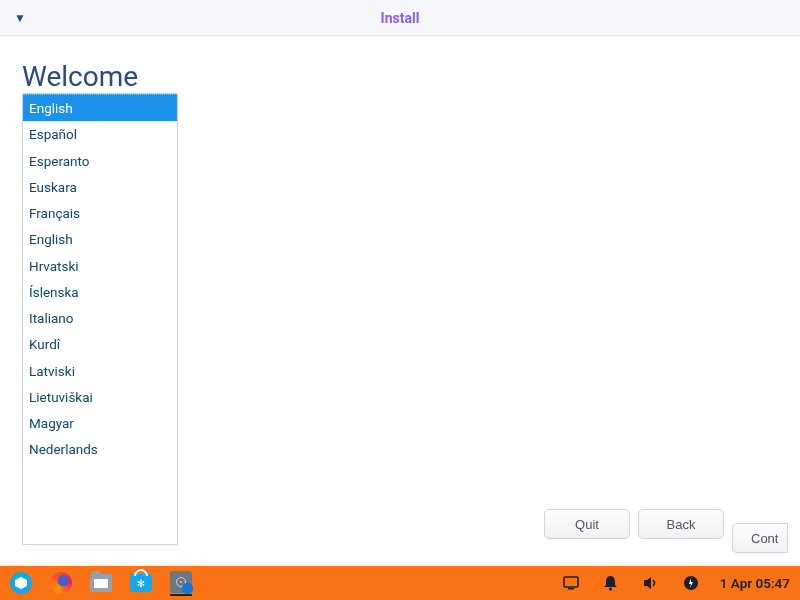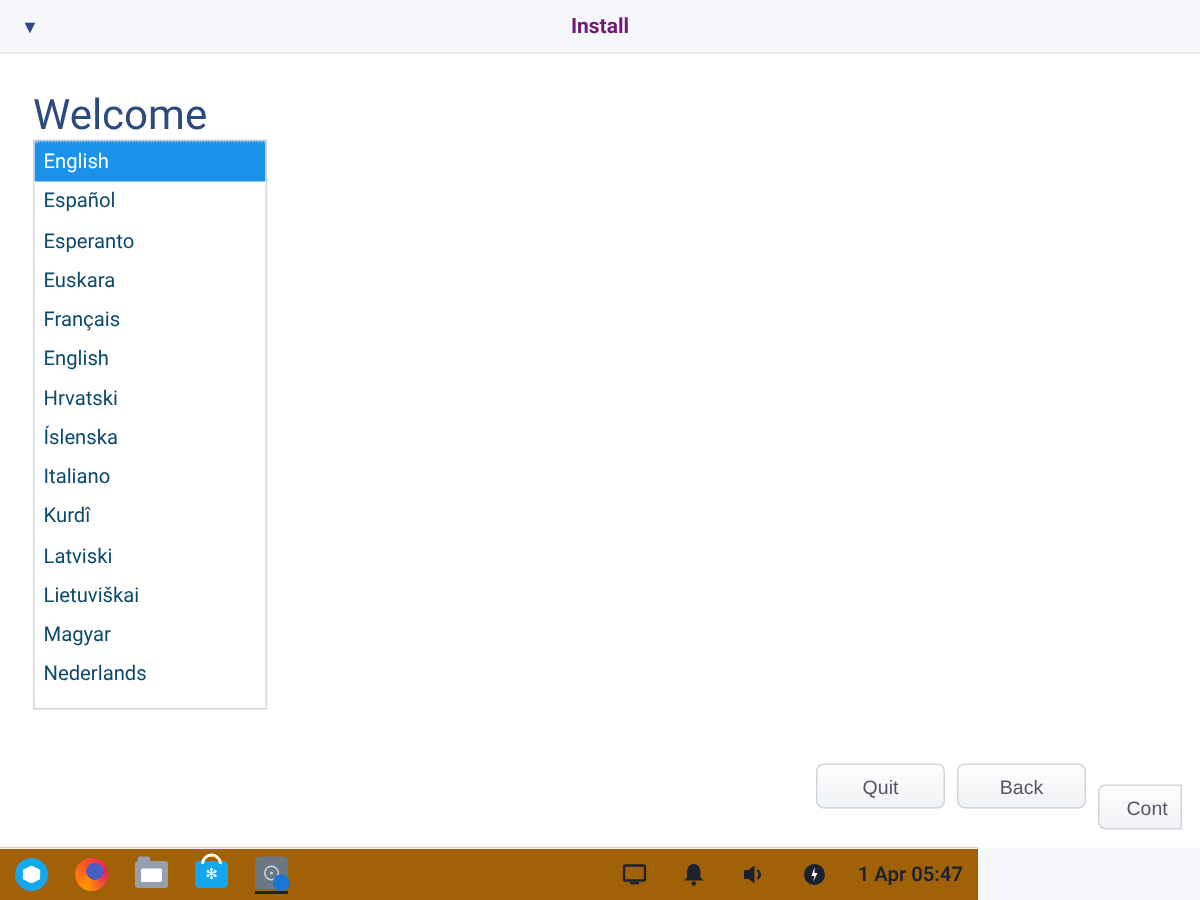--- a/index.html
+++ b/index.html
@@ -28,36 +28,36 @@
 }
 .titlebar .triangle {
   position: absolute;
   left: 14px;
   color: #2b4a7d;
   font-size: 12px;
 }
 .titlebar .title {
   font-weight: bold;
   font-size: 14px;
-  color: #701a75;
+  color: #8b5cf6;
 }
 .content {
   flex: 1;
   padding: 24px 22px 0 22px;
   position: relative;
   background: #fff;
 }
 .heading {
   font-size: 28px;
   font-weight: 400;
   color: #2b4a7d;
 }
 .lang-list {
   width: 156px;
-  height: 380px;
+  height: 452px;
   border: 1px solid #d0d4db;
   background: #fff;
   overflow: hidden;
 }
 .lang-item {
   padding: 3px 6px;
   font-size: 13.5px;
   color: #0c4a6e;
   cursor: pointer;
   white-space: nowrap;
@@ -86,22 +86,22 @@
   font-size: 13px;
   cursor: pointer;
   display: flex;
   align-items: center;
   justify-content: center;
 }
 .btn.cut { border-radius: 5px 0 0 5px; padding-left: 18px; min-width: 56px; justify-content: flex-start; margin-top: 14px; }
 .taskbar {
   position: absolute;
   bottom: 0; left: 0;
-  width: 652px; height: 35px;
-  background: #a16207;
+  width: 800px; height: 35px;
+  background: #f97316;
   display: flex;
   align-items: center;
   padding: 0 10px;
   border-top: 1px solid #eee;
 }
 .tb-left { display: flex; align-items: center; gap: 18px; }
 .tb-right { margin-left: auto; display: flex; align-items: center; gap: 18px; }
 .tb-icon { width: 22px; height: 22px; display: flex; align-items: center; justify-content: center; }
 .zorin {
   width: 22px; height: 22px; border-radius: 50%;

